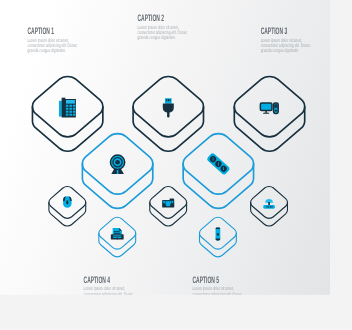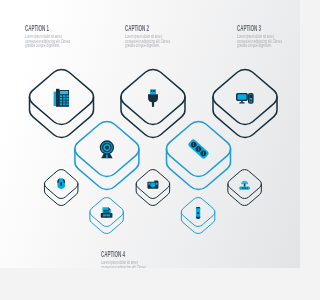--- a/index.html
+++ b/index.html
@@ -206,37 +206,45 @@
 </g>
 </svg>
 <div class="cap" style="left:25px;top:24px;">
   <div class="cap-title"><span>CAPTION 1</span></div>
   <div class="cap-body">
         <div class="bl">Lorem ipsum dolor sit amet,</div>
         <div class="bl">consectetur adipiscing elit. Donec</div>
         <div class="bl">gravida congue dignissim.</div>
       </div>
 </div>
-<div class="cap" style="left:125.4px;top:24px;">
+<div class="cap" style="left:125.4px;top:12px;">
   <div class="cap-title"><span>CAPTION 2</span></div>
   <div class="cap-body">
         <div class="bl">Lorem ipsum dolor sit amet,</div>
         <div class="bl">consectetur adipiscing elit. Donec</div>
         <div class="bl">gravida congue dignissim.</div>
       </div>
 </div>
 <div class="cap" style="left:237px;top:24px;">
   <div class="cap-title"><span>CAPTION 3</span></div>
   <div class="cap-body">
         <div class="bl">Lorem ipsum dolor sit amet,</div>
         <div class="bl">consectetur adipiscing elit. Donec</div>
         <div class="bl">gravida congue dignissim.</div>
       </div>
 </div>
-<div class="cap" style="left:75.8px;top:250.3px;margin-left:25px;">
+<div class="cap" style="left:75.8px;top:250.3px;">
   <div class="cap-title"><span>CAPTION 4</span></div>
+  <div class="cap-body">
+        <div class="bl">Lorem ipsum dolor sit amet,</div>
+        <div class="bl">consectetur adipiscing elit. Donec</div>
+        <div class="bl">gravida congue dignissim.</div>
+      </div>
+</div>
+<div class="cap" style="left:175.4px;top:250.3px;">
+  <div class="cap-title"><span>CAPTION 5</span></div>
   <div class="cap-body">
         <div class="bl">Lorem ipsum dolor sit amet,</div>
         <div class="bl">consectetur adipiscing elit. Donec</div>
         <div class="bl">gravida congue dignissim.</div>
       </div>
 </div>
 </div>
 
 </body></html>

